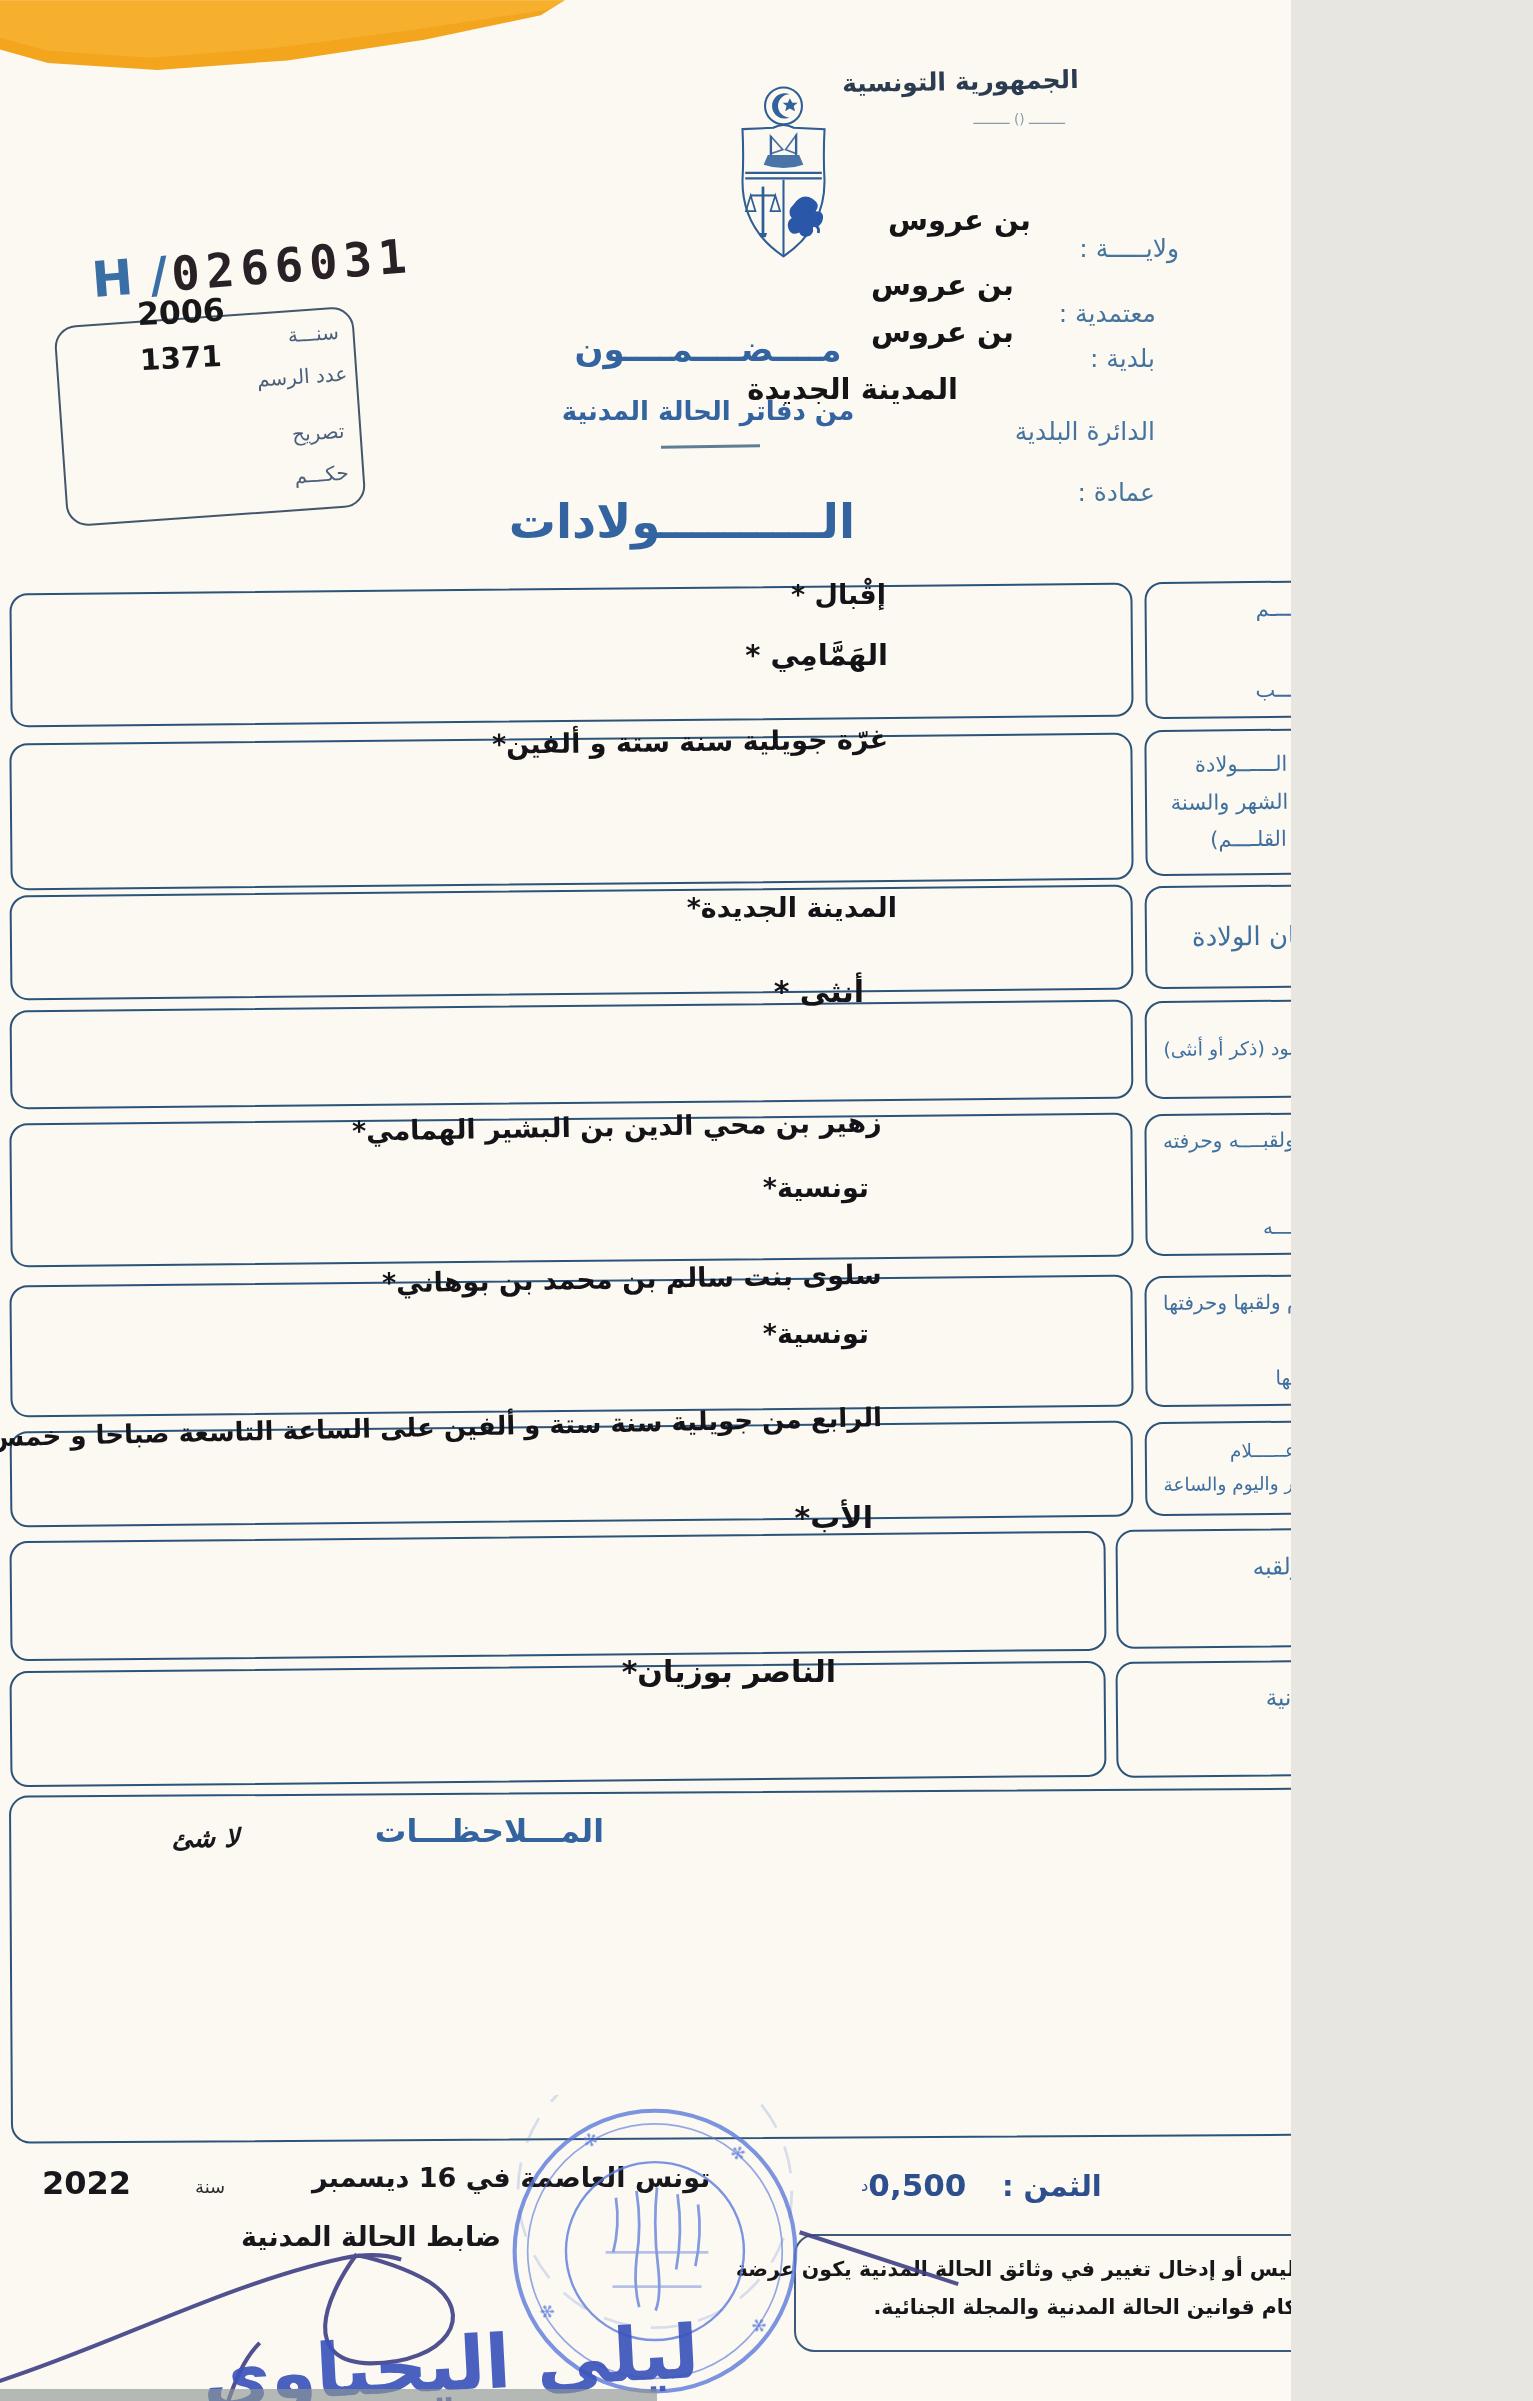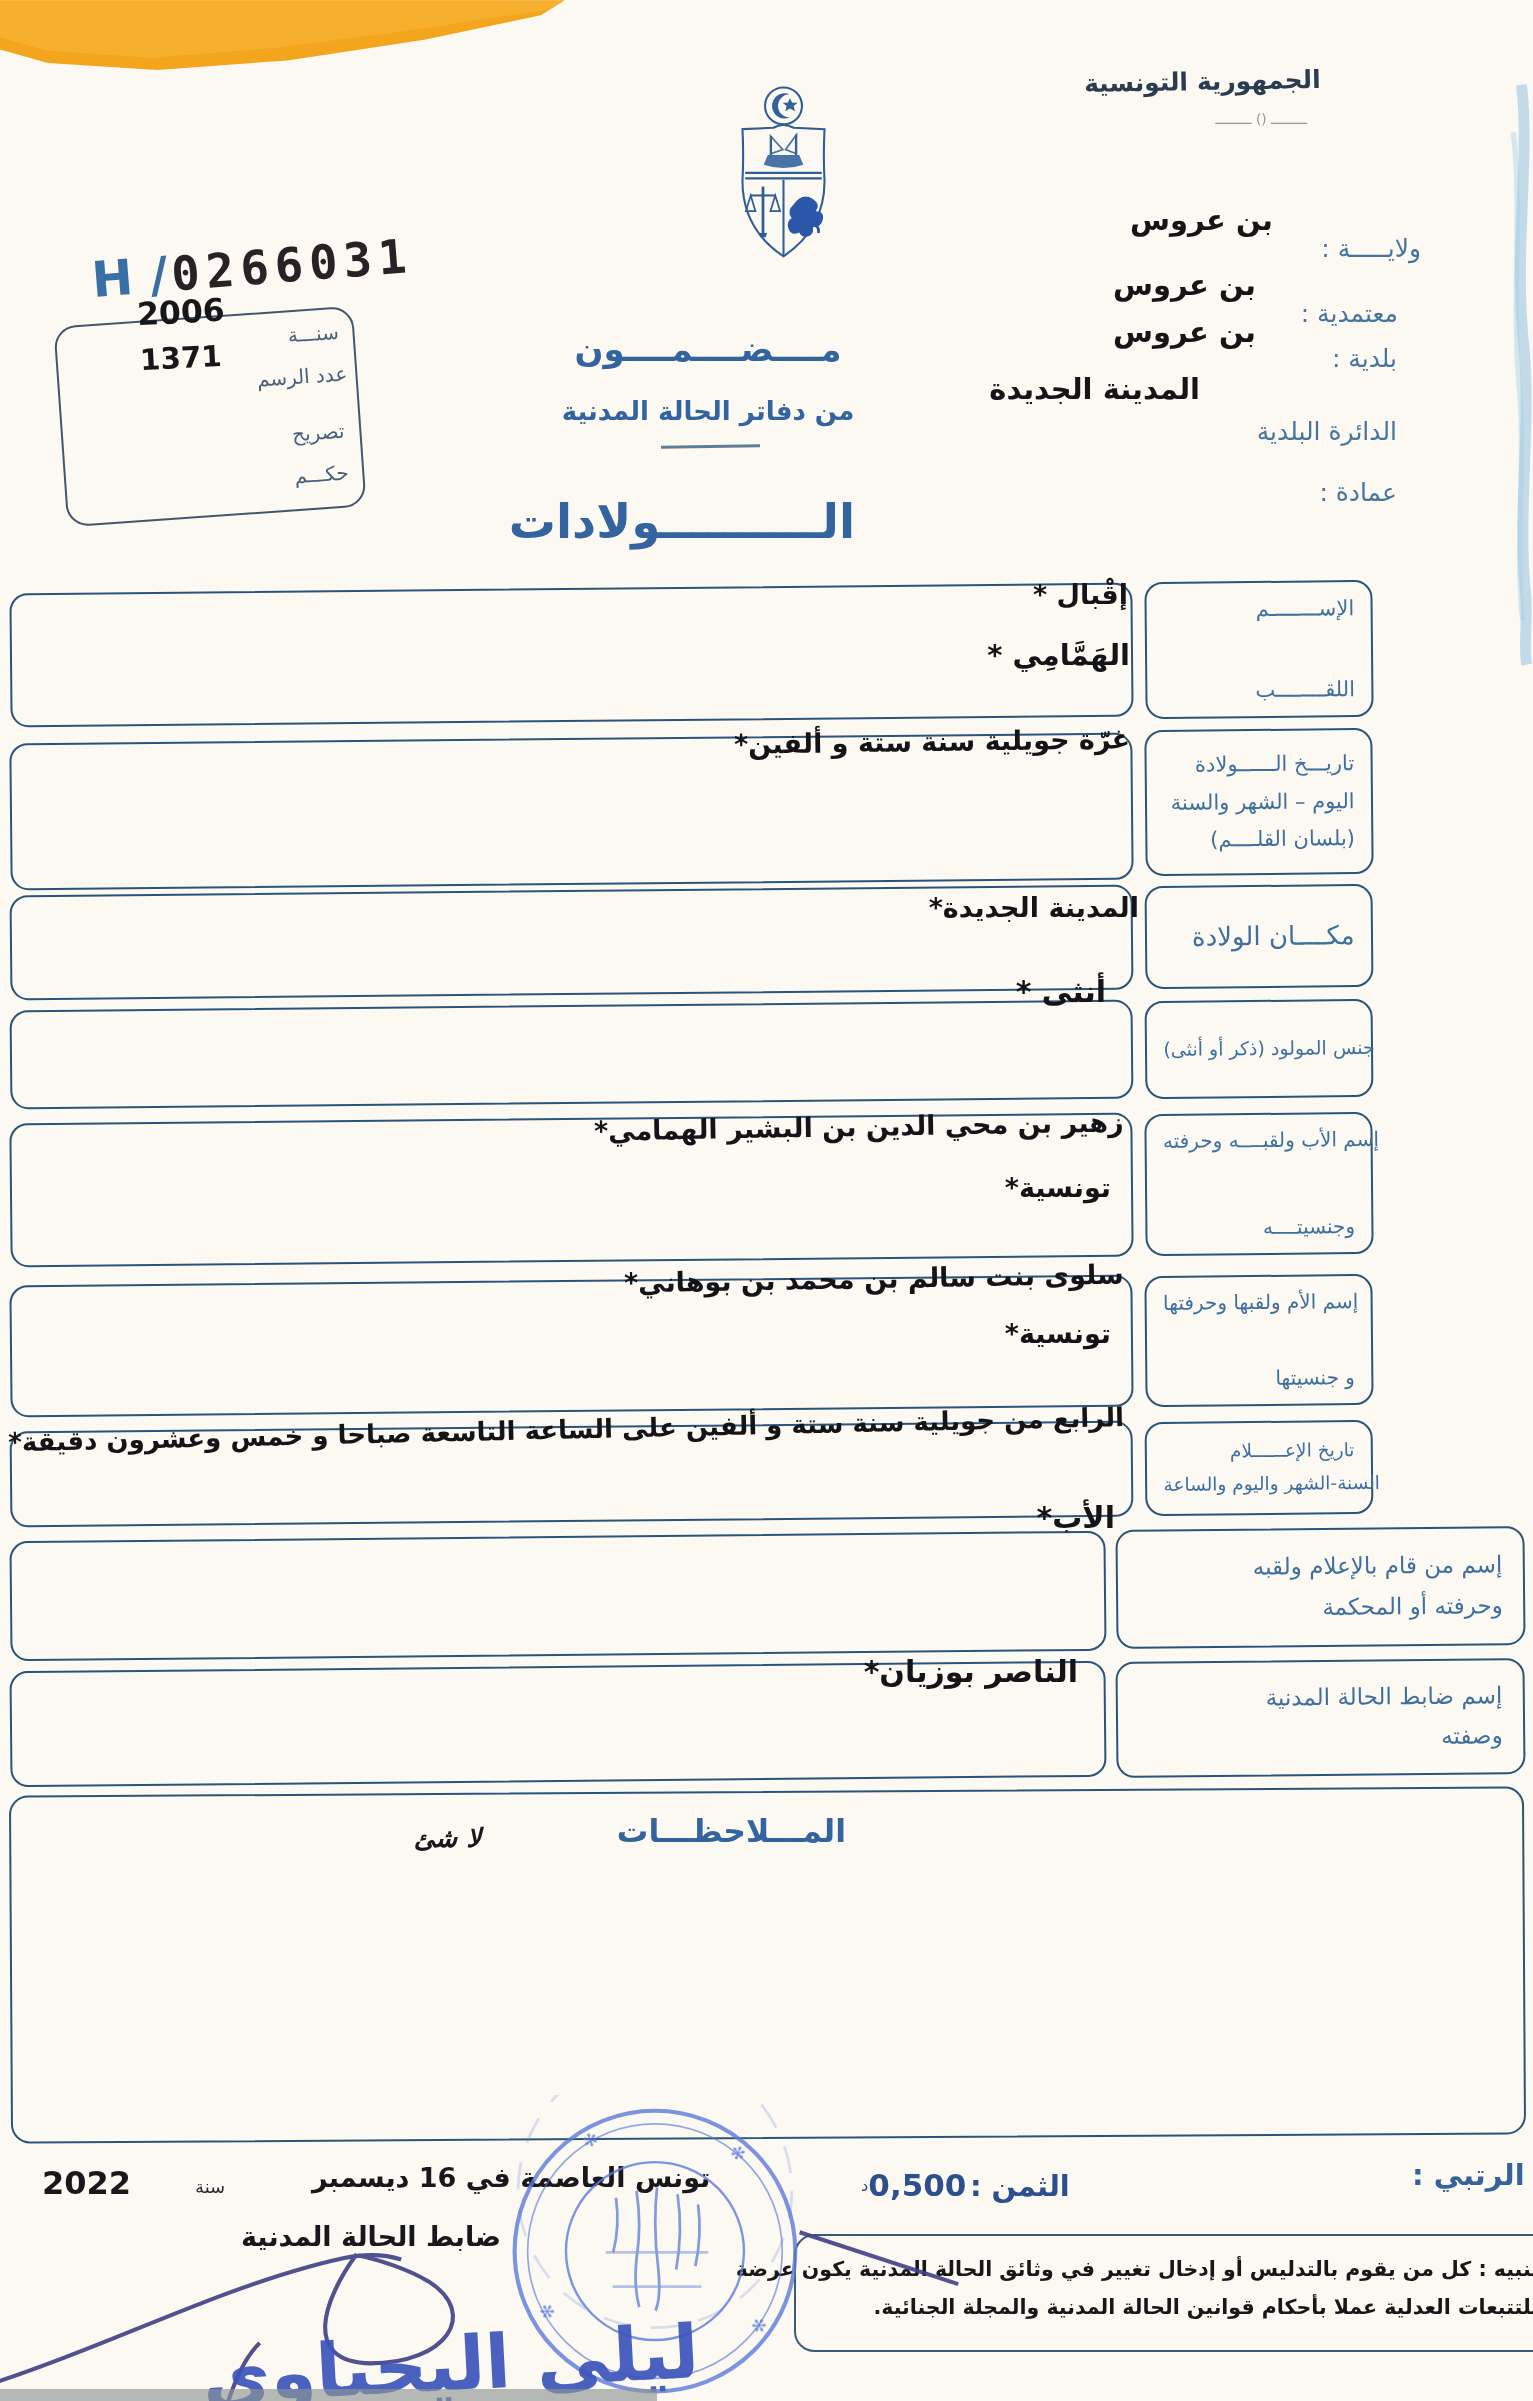--- a/index.html
+++ b/index.html
@@ -1,18 +1,18 @@
 <!DOCTYPE html>
 <html style="font-size:11px"><head>
 <meta charset="utf-8">
 <style>
   html,body{margin:0;padding:0;background:#e8e6e0;}
   .page{
     position:relative;
-    width:1533px;height:2401px;
+    width:1291px;height:2401px;
     background:#fbf9f2;
     overflow:hidden;
     font-family:"DejaVu Sans",sans-serif;
   }
   .abs{position:absolute;}
   .rtl{direction:rtl;unicode-bidi:embed;}
   .nw{white-space:nowrap;}
   .black{color:#17171c;}
 
   
@@ -204,21 +204,21 @@
   <div class="abs rtl entry nw" style="right:409px;top:1402px;font-size:26px;transform:rotate(-1.3deg);transform-origin:right center;">الرابع من جويلية سنة ستة و ألفين على الساعة التاسعة صباحا و خمس وعشرون دقيقة*</div>
   <div class="abs rtl entry nw" style="right:418px;top:1500px;font-size:30px;">الأب*</div>
   <div class="abs rtl entry nw" style="right:455px;top:1654px;font-size:30px;text-align:center;">الناصر بوزيان*</div>
 
   <div class="abs notesbox"></div>
   <div class="abs rtl notes-title nw" style="right:687px;top:1813px;">المـــلاحظـــات</div>
   <div class="abs rtl notes-value nw" style="right:1052px;top:1823px;">لا شئ</div>
 
   <div class="abs rtl f-blue nw" style="left:1412px;top:2158px;font-size:29px;">عدد الرتبي :</div>
   <div class="abs rtl nw" style="left:861px;top:2167px;">
-    <span class="f-blue" style="font-size:29px;color:#2e4f8e;">الثمن :</span>
+    <span class="f-blue" style="font-size:29px;color:#2e4f8e;margin-left:32px;">الثمن :</span>
     <span style="font-weight:bold;font-size:31px;color:#2e4f8e;">0,500</span><sup style="font-size:16.4px;color:#2e4f8e;">د</sup>
   </div>
   <div class="abs black nw" style="left:42px;top:2164px;font-size:32px;font-weight:bold;">2022</div>
   <div class="abs rtl nw" style="left:195px;top:2176px;font-size:18px;color:#2c2c30;">سنة</div>
   <div class="abs rtl black nw" style="left:312px;top:2162px;font-size:27px;font-weight:bold;">تونس العاصمة  في 16 ديسمبر</div>
   <div class="abs rtl black nw" style="left:241px;top:2221px;font-size:27px;font-weight:bold;">ضابط الحالة المدنية</div>
 
   <div class="abs rtl noticebox">
     <div>تنبيه : كل من يقوم بالتدليس أو إدخال تغيير في وثائق الحالة المدنية يكون عرضة</div>
     <div>للتتبعات العدلية عملا بأحكام قوانين الحالة المدنية والمجلة الجنائية.</div>

